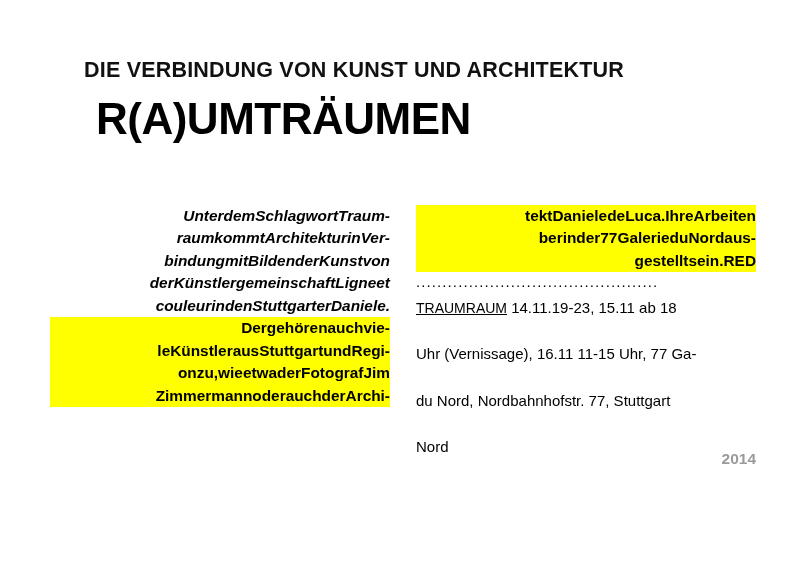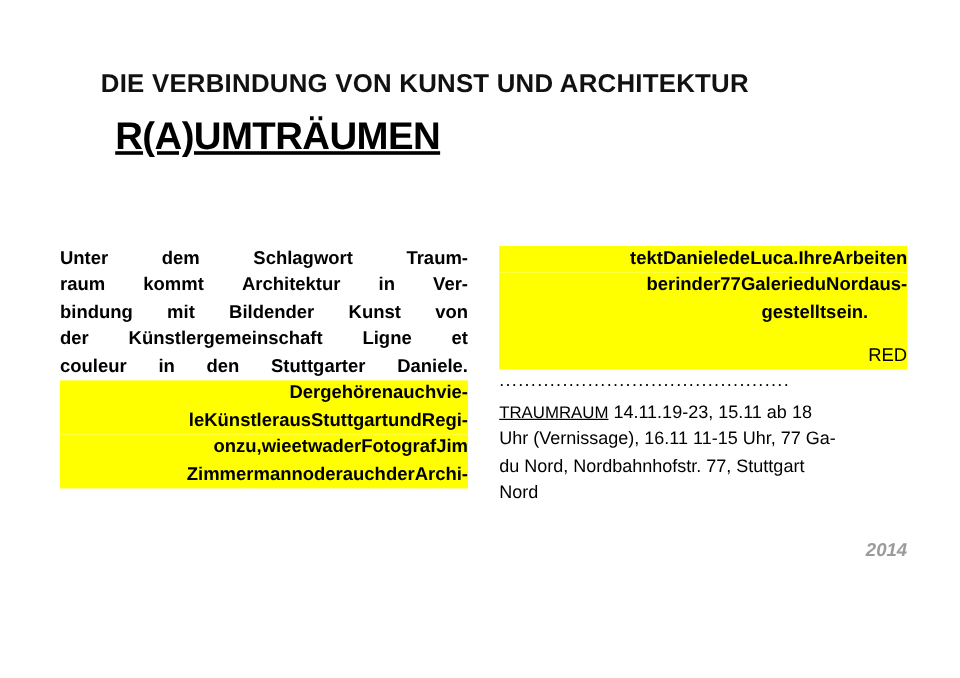--- a/index.html
+++ b/index.html
@@ -30,26 +30,25 @@
     text-align: center;
     font-size: 21.5px;
     font-weight: bold;
     letter-spacing: 0.2px;
     color: #111;
   }
   .headline {
     position: absolute;
     left: 96px;
     top: 97px;
-    font-size: 32px;
+    font-size: 44px;
     font-weight: bold;
     letter-spacing: -0.5px;
     color: #000;
     line-height: 1.0;
-    text-decoration: underline;
   }
   .columns {
     position: absolute;
     left: 50px;
     top: 205px;
     width: 706px;
     display: flex;
     gap: 26px;
   }
   .col {
@@ -62,21 +61,22 @@
     line-height: 1.46;
     text-align: justify;
     text-justify: inter-word;
   }
   .line {
     display: block;
     white-space: nowrap;
   }
   .line.justify {
     display: flex;
-    justify-content: space-between;
+    justify-content: flex-end;
+    font-style: italic;
   }
   .hl-line {
     background: #ffff00;
     display: block;
     white-space: nowrap;
   }
   .hl-line.justify {
     display: flex;
     justify-content: flex-end;
     background: #ffff00;
@@ -100,33 +100,32 @@
   }
   .event .evt-body {
     font-size: 15px;
     font-weight: normal;
     line-height: 1.5;
     text-align: justify;
   }
   .evt-line {
     display: block;
     white-space: nowrap;
+    margin-top: 24px;
   }
   .red-credit {
-    font-weight: normal;
-    margin-top: 36px;
+    font-weight: bold;
   }
   .year {
     position: absolute;
     right: 44px;
     top: 450px;
     font-size: 15.5px;
     font-weight: bold;
     color: #9b9b9b;
-    font-style: italic;
   }
 </style>
 </head>
 <body>
 
 <div class="page">
 
   <div class="kicker">DIE VERBINDUNG VON KUNST UND ARCHITEKTUR</div>
 
   <div class="headline">R(A)UMTRÄUMEN</div>

